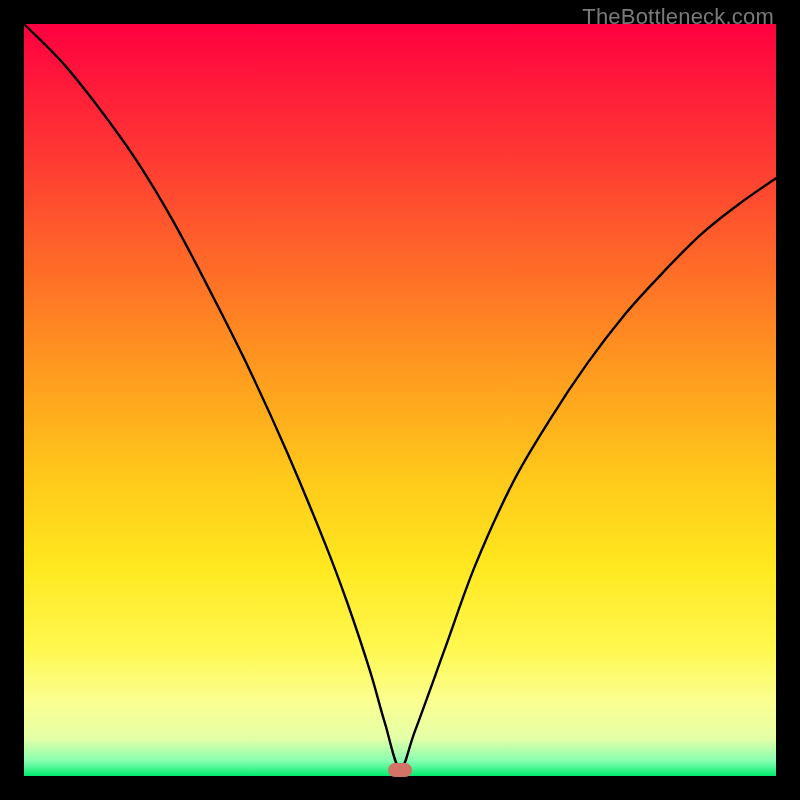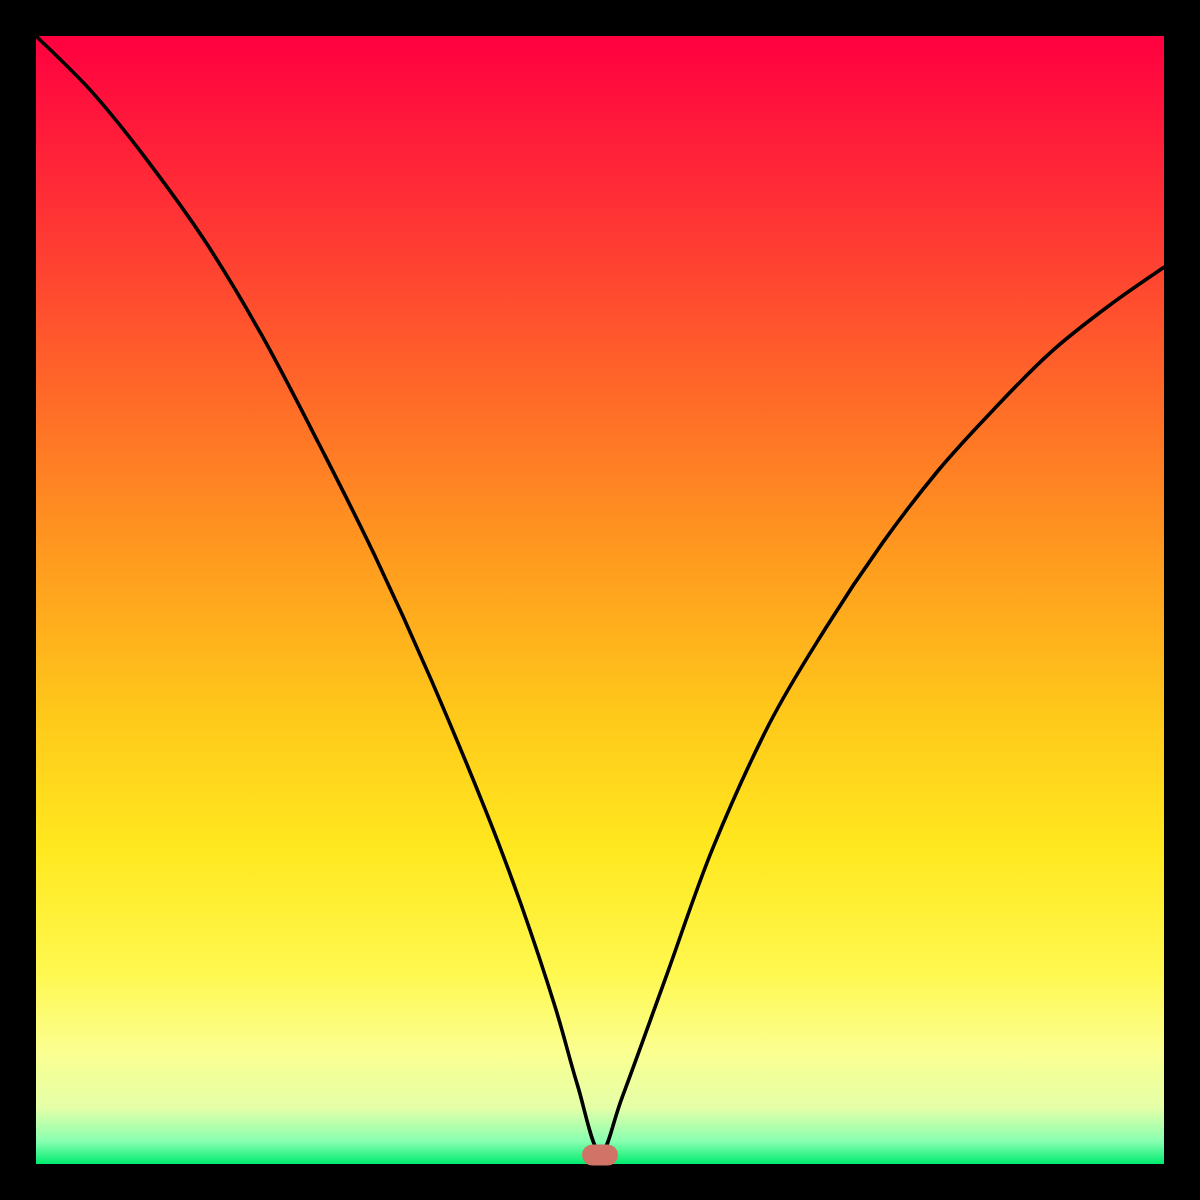--- a/index.html
+++ b/index.html
@@ -68,13 +68,14 @@
 </head>
 <body>
 
 <div class="stage">
   <div class="plot">
     <svg class="curve" viewBox="0 0 752 752" preserveAspectRatio="none">
       <path id="curve-path" fill="none" stroke="#000" stroke-width="2.4" stroke-linecap="round" stroke-linejoin="round" d="M 0.0 0.0 C 6.3 6.3, 25.1 23.6, 37.6 37.6 C 50.1 51.6, 62.7 67.7, 75.2 84.2 C 87.7 100.8, 100.3 117.7, 112.8 136.9 C 125.3 156.0, 137.9 177.0, 150.4 199.3 C 162.9 221.6, 175.5 246.3, 188.0 270.7 C 200.5 295.2, 213.1 319.6, 225.6 345.9 C 238.1 372.2, 250.7 399.8, 263.2 428.6 C 275.7 457.5, 290.8 493.8, 300.8 518.9 C 310.8 543.9, 315.8 557.7, 323.4 579.0 C 330.9 600.3, 339.7 626.7, 345.9 646.7 C 352.2 666.8, 355.9 683.1, 361.0 699.4 C 366.0 715.7, 371.0 743.2, 376.0 744.5 C 381.0 745.7, 383.5 726.9, 391.0 706.9 C 398.6 686.8, 411.1 651.7, 421.1 624.2 C 431.1 596.6, 439.9 569.0, 451.2 541.4 C 462.5 513.9, 476.3 483.2, 488.8 458.7 C 501.3 434.3, 513.9 414.9, 526.4 394.8 C 538.9 374.7, 551.5 355.9, 564.0 338.4 C 576.5 320.9, 589.1 304.6, 601.6 289.5 C 614.1 274.5, 626.7 261.3, 639.2 248.2 C 651.7 235.0, 664.3 221.8, 676.8 210.6 C 689.3 199.3, 701.9 189.9, 714.4 180.5 C 726.9 171.1, 745.7 158.5, 752.0 154.2"></path>
     </svg>
     <div class="marker" id="valley-marker" style="left: 376px; top: 745.984px;"></div>
   </div>
+  <div class="watermark">TheBottleneck.com</div>
 </div>
 
 </body></html>

